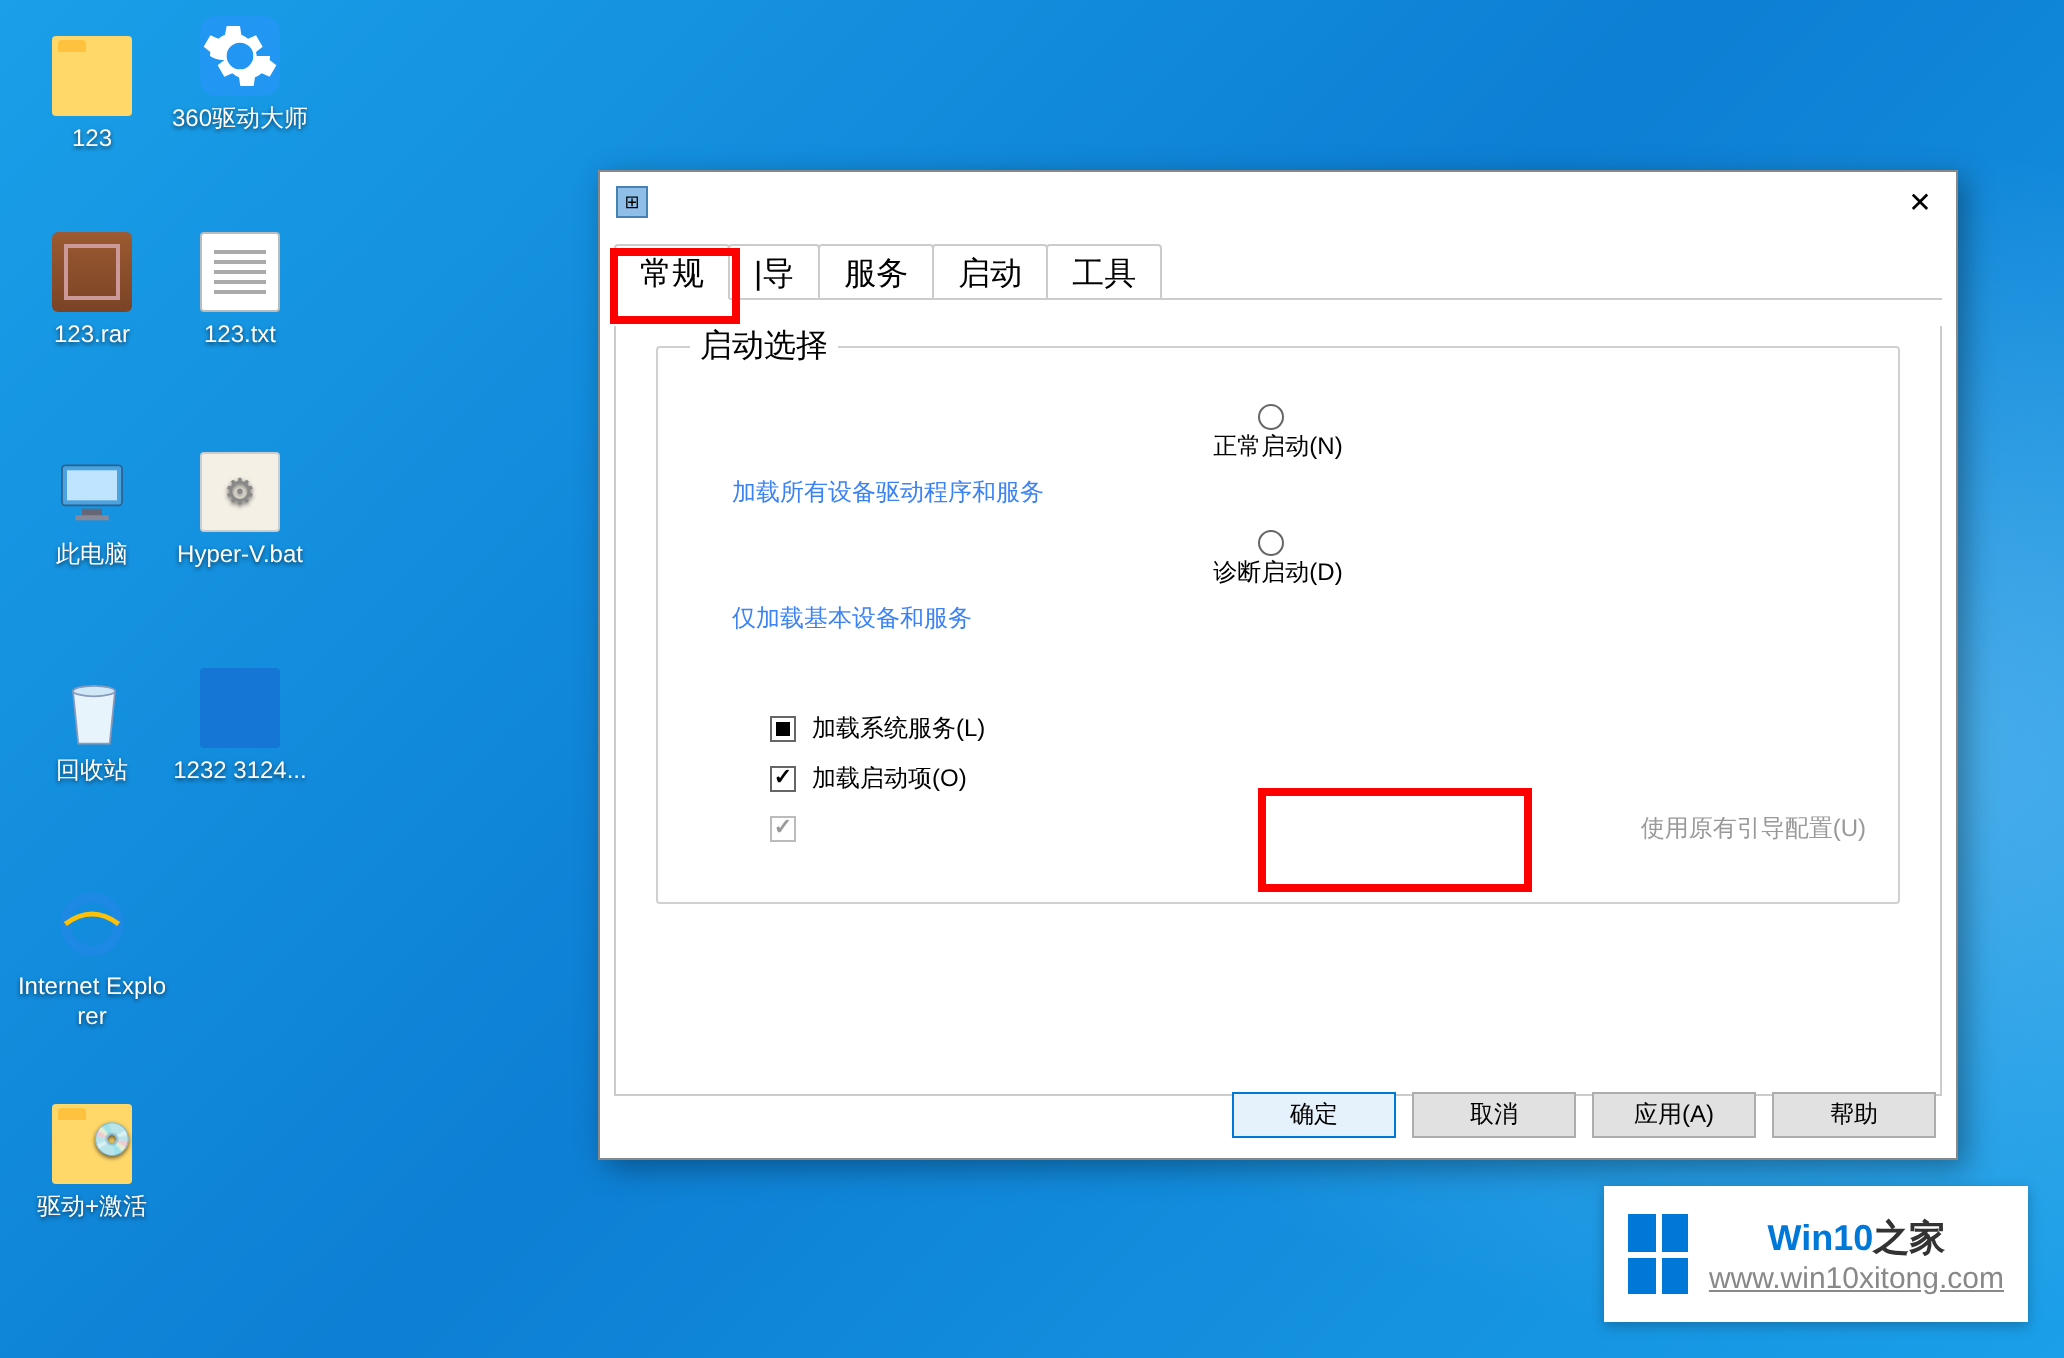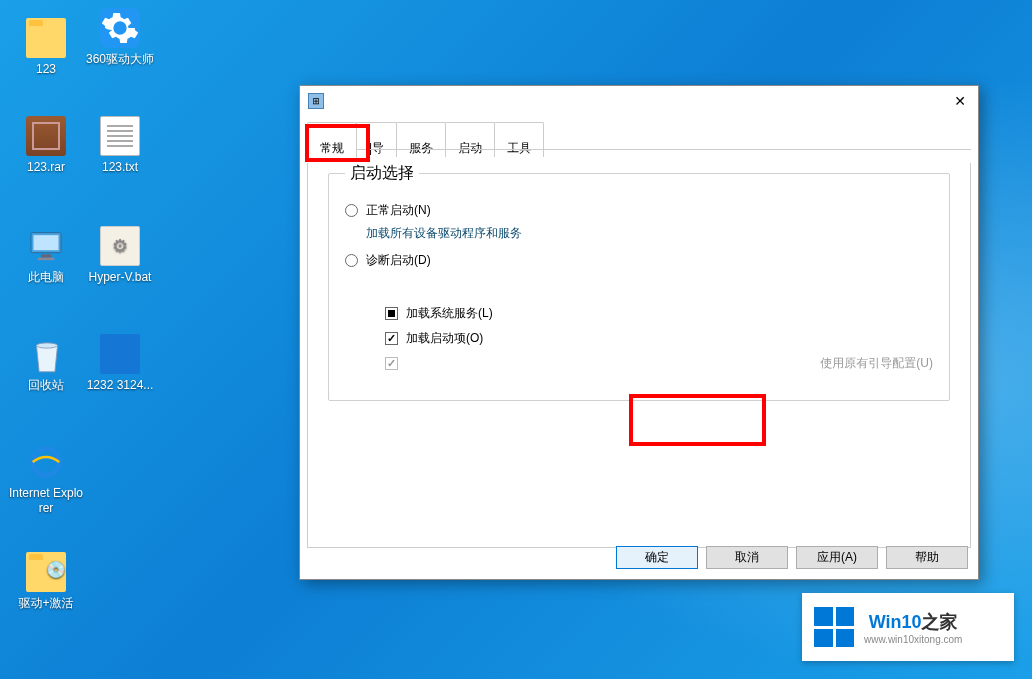--- a/index.html
+++ b/index.html
@@ -55,56 +55,56 @@
     .win {
       position:absolute; left:299px; top:85px; width:680px; height:495px;
       background:#fff; border:1px solid #888; box-shadow:4px 4px 14px rgba(0,0,0,0.35);
     }
     .titlebar { height:30px; display:flex; align-items:center; padding:0 8px; position:relative; background:#fff;}
     .title-icon{ width:16px; height:16px; background:#8fbfe8;border:1px solid #4682b4;display:inline-flex;align-items:center;justify-content:center;font-size:9px;}
     .closebtn{ position:absolute; right:8px; top:6px; width:20px; height:18px; display:flex;align-items:center;justify-content:center; cursor:pointer;}
     .closebtn::before{content:'✕'; font-size:14px; color:#000;}
     .tabs { display:flex; padding:0 7px; margin-top:6px; position:relative; height:28px;}
     .tab {
-      padding:17px 12px; border:1px solid #ccc; border-bottom:none; background:#fff;
-      margin-right:0px; cursor:pointer; font-size:12px; position:relative; border-radius:2px 2px 0 0;
+      padding:4px 12px; border:1px solid #ccc; border-bottom:none; background:#fff;
+      margin-right:0px; cursor:pointer; font-size:16px; position:relative; border-radius:2px 2px 0 0;
     }
     .tab + .tab { margin-left:-1px;}
     .tab.active{ border-bottom:1px solid #fff; z-index:3;}
     .tabline{position:absolute; left:7px; right:7px; bottom:0; border-bottom:1px solid #ccc; z-index:1;}
     .hl-red-1{position:absolute; left:305px; top:124px; width:65px; height:38px; border:4px solid #ff0000; z-index:50; pointer-events:none;}
     .hl-red-2{position:absolute; left:629px; top:394px; width:137px; height:52px; border:4px solid #ff0000; z-index:50; pointer-events:none;}
     .panel { border:1px solid #ccc; margin:0 7px 7px; height:385px; border-top:none; position:relative;}
     fieldset{ margin:13px 20px; border:1px solid #d0d0d0; padding:8px 16px 20px; border-radius:2px;}
     legend{ padding:0 5px; font-size:16px;}
-    .radio-row{ display:flex; align-items:center; margin:10px 0 6px; cursor:pointer;}
+    .radio-row{ display:flex; align-items:center; margin:10px 0 6px; cursor:pointer;flex-direction:column;}
     .radio{ width:13px; height:13px; border:1px solid #666; border-radius:50%; margin-right:8px; display:inline-flex;align-items:center;justify-content:center; background:#fff;}
     .radio.checked::after{content:'';width:5px;height:5px;background:#000;border-radius:50%;}
-    .sub{ margin-left:21px; font-size:12px; color:#0c4a6e; margin-bottom:8px;}
+    .sub{ margin-left:21px; font-size:12px; color:#3b82f6; margin-bottom:8px;}
     .cb-row{ display:flex;align-items:center; margin:8px 0 8px 40px; cursor:pointer;}
     .cb{ width:13px;height:13px;border:1px solid #666;margin-right:8px;display:inline-flex;align-items:center;justify-content:center;background:#fff;}
     .cb.square::after{content:'';width:7px;height:7px;background:#000;}
     .cb.check::after{content:'✓';font-size:11px;line-height:1;color:#000;font-weight:bold;}
     .cb-row.disabled{ color:#999; cursor:default;justify-content:space-between;}
     .cb-row.disabled .cb{ border-color:#bbb;}
     .cb-row.disabled .cb.check::after{color:#999;}
     .btnrow{ position:absolute; right:10px; bottom:10px; display:flex; gap:8px;justify-content:center;}
     .btn{ width:82px; height:23px; border:1px solid #adadad; background:#e1e1e1; font-size:12px; cursor:pointer; display:flex;align-items:center;justify-content:center;}
     .btn.primary{ border:1px solid #0078d7; background:#e5f1fb;}
     
     .watermark{
       position:absolute; right:18px; bottom:18px; width:212px; height:68px;
       background:#fff; display:flex; align-items:center; padding:8px 12px; gap:10px;
       box-shadow:0 2px 6px rgba(0,0,0,0.25);
     }
     .wm-logo{ width:40px;height:40px; display:grid;grid-template:1fr 1fr/1fr 1fr; gap:3px;}
     .wm-logo span{background:#0078d7;}
     .wm-text .t1{font-size:18px;font-weight:bold;color:#333;text-align:center;}
     .wm-text .t1 span{color:#0078d7;}
-    .wm-text .t2{font-size:10px;color:#888;}
+    .wm-text .t2{font-size:15px;color:#888;text-decoration:underline;}
   </style>
 </head>
 <body>
 
 <div class="rays"></div>
 <div class="win-logo-bg">
   <div class="sq a"></div>
     <div class="sq b"></div>
     <div class="sq c"></div>
     <div class="sq d"></div>
@@ -193,20 +193,21 @@
       <div class="radio-row">
         <span class="radio"></span>
         <span>正常启动(N)</span>
       </div>
       <div class="sub">加载所有设备驱动程序和服务</div>
 
       <div class="radio-row">
         <span class="radio"></span>
         <span>诊断启动(D)</span>
       </div>
+      <div class="sub">仅加载基本设备和服务</div>
 
       <div style="height:10px"></div>
 
       <div style="height:12px"></div>
       <div class="cb-row">
         <span class="cb square"></span>
         <span>加载系统服务(L)</span>
       </div>
       <div class="cb-row">
         <span class="cb check"></span>

